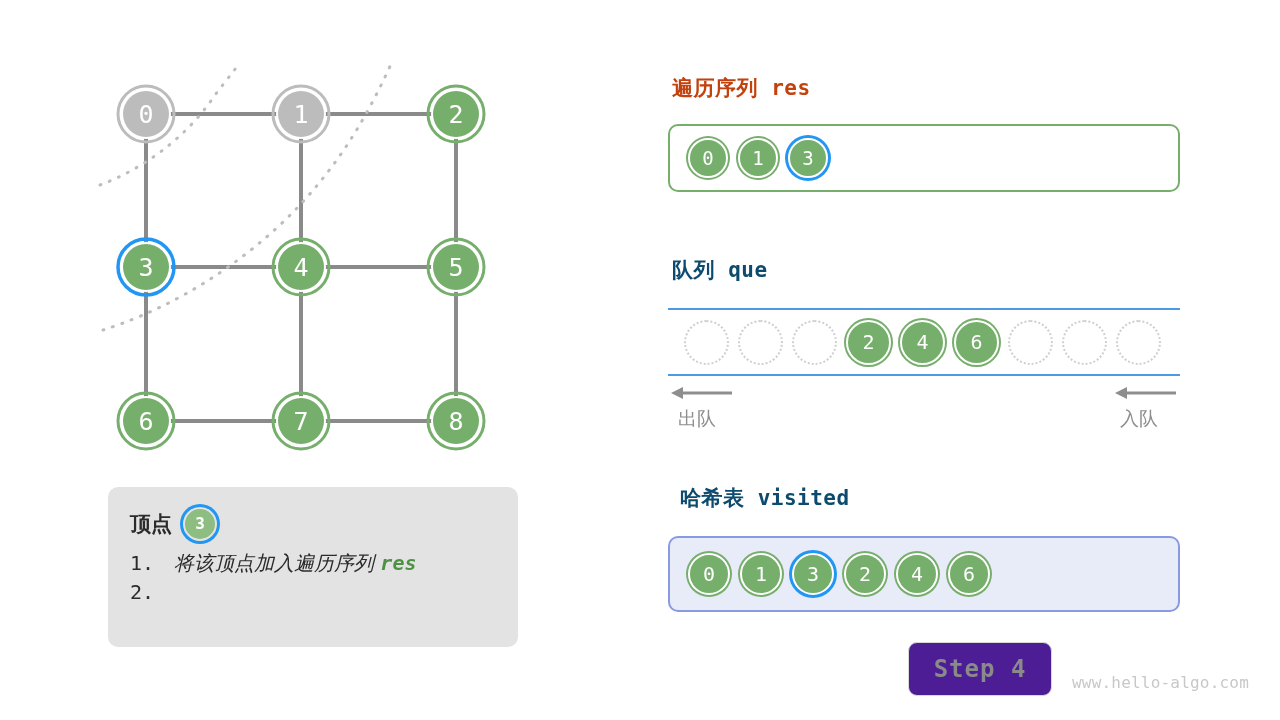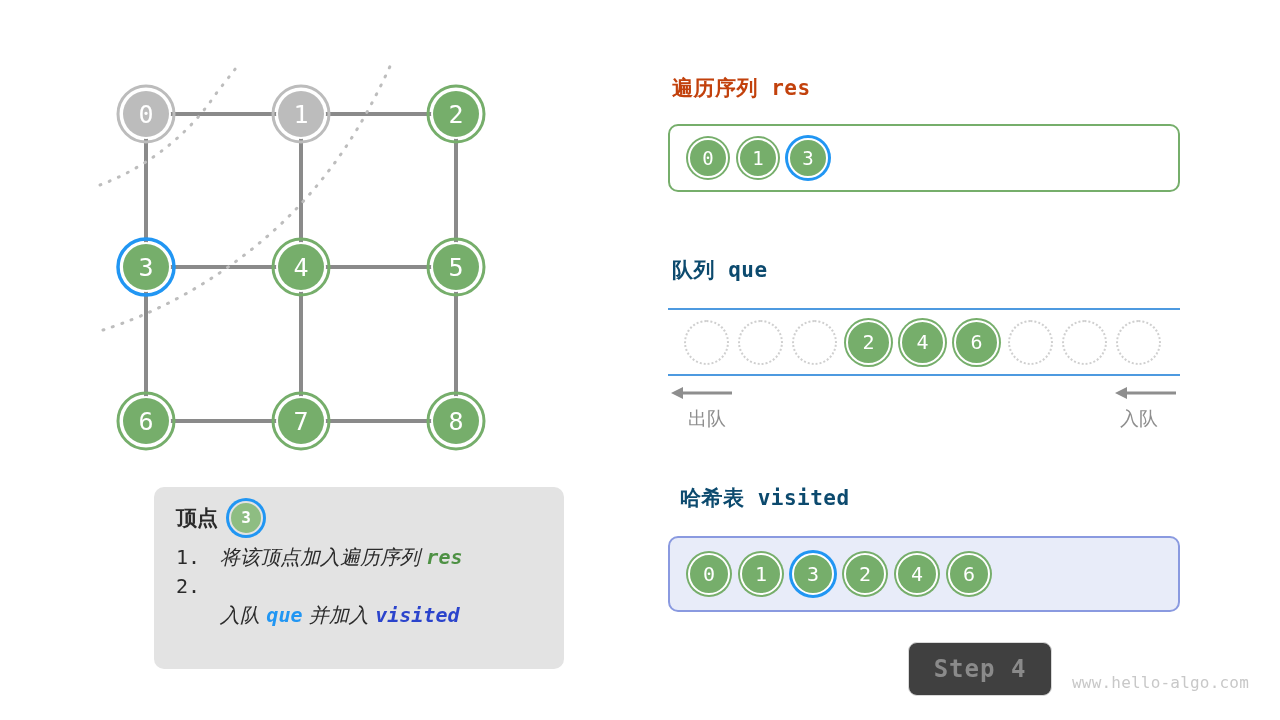--- a/index.html
+++ b/index.html
@@ -133,21 +133,21 @@
   .q-arrow { position: absolute; top: 0px; }
   .q-arrow.left  { left: 2px; }
   .q-arrow.right { left: 446px; }
   .q-caption {
     position: absolute;
     top: 22px;
     font-size: 19px;
     color: #8e8e8e;
     font-family: "DejaVu Sans", "Liberation Sans", sans-serif;
   }
-  .q-caption.left  { left: 20px; font-family: Liberation Mono, monospace; }
+  .q-caption.left  { left: 10px; font-family: Liberation Mono, monospace; }
   .q-caption.right { left: 452px; }
 
   
   #visited-heading { position: absolute; left: 12px; top: 484px; }
   #visited-box {
     position: absolute;
     left: 0px;
     top: 536px;
     width: 512px;
     height: 76px;
@@ -166,21 +166,21 @@
     font-size: 20px;
   }
 
   
   #step-badge {
     position: absolute;
     left: 240px;
     top: 642px;
     width: 144px;
     height: 54px;
-    background: #404040;
+    background: #4c1d95;
     border: 1px solid #d9d9d9;
     border-radius: 9px;
     box-sizing: border-box;
     color: #8a8a8a;
     font-family: "DejaVu Sans Mono", "Liberation Mono", monospace;
     font-size: 24px;
     font-weight: bold;
     letter-spacing: 1px;
     display: flex;
     align-items: center;
@@ -196,26 +196,25 @@
     letter-spacing: 0.2px;
     white-space: nowrap;
   }
 
   
   #caption-box {
     position: absolute;
     left: 108px;
     top: 487px;
     width: 410px;
-    height: 182px;
+    height: 160px;
     background: #e3e3e3;
     border-radius: 10px;
     box-sizing: border-box;
-    padding: 14px 20px 0 22px;
-    margin-left: 46px;
+    padding: 20px 20px 0 22px;
   }
   #caption-title {
     display: flex;
     align-items: center;
     gap: 11px;
     font-size: 21px;
     font-weight: bold;
     color: #2b2b2b;
     white-space: pre;
     margin-bottom: 8px;
@@ -328,21 +327,20 @@
 </div>
 
 <div id="caption-box">
   <div id="caption-title">
     <span>顶点</span>
     <span class="chip">3</span>
   </div>
   <div id="caption-lines">
       <div class="caption-line"><span class="caption-num">1.</span><span class="caption-text"><span>将该顶点加入遍历序列 </span><span class="mono-green">res</span></span></div>
       <div class="caption-line"><span class="caption-num">2.</span></div>
-      <div class="caption-line"><span class="caption-num"></span><span class="caption-text"><span>入队 </span><span class="mono-blue">que</span><span> 并加入 </span><span class="mono-indigo">visited</span></span></div>
     </div>
 </div>
 
 <div id="right-panel">
 
   <div id="res-heading" class="section-heading heading-green">遍历序列 res</div>
   <div id="res-box">
       <div class="chip chip-green">0</div>
       <div class="chip chip-green">1</div>
       <div class="chip chip-green-hl">3</div>

